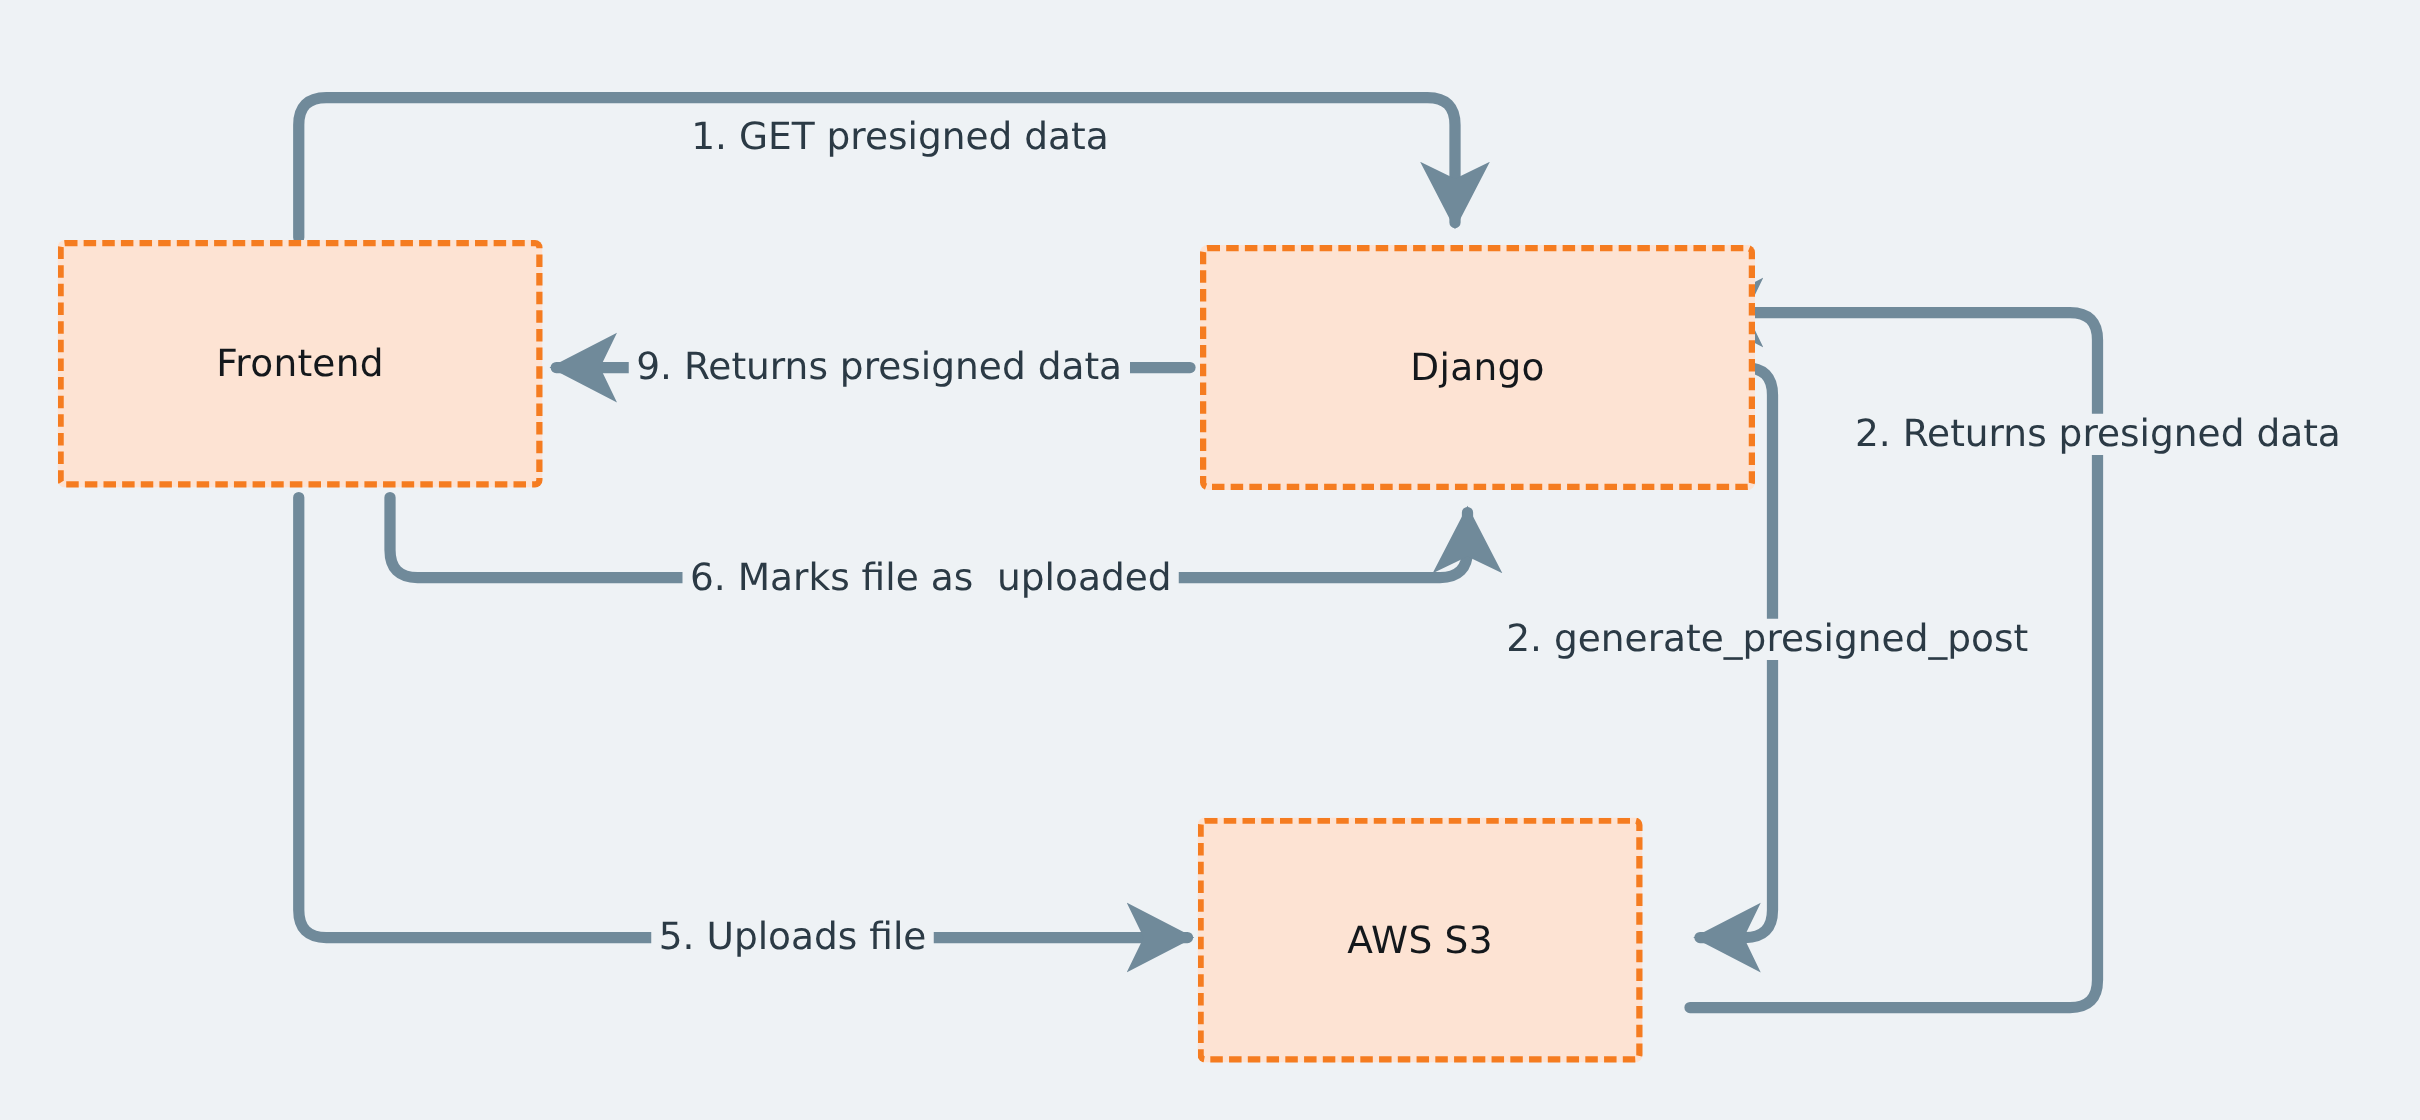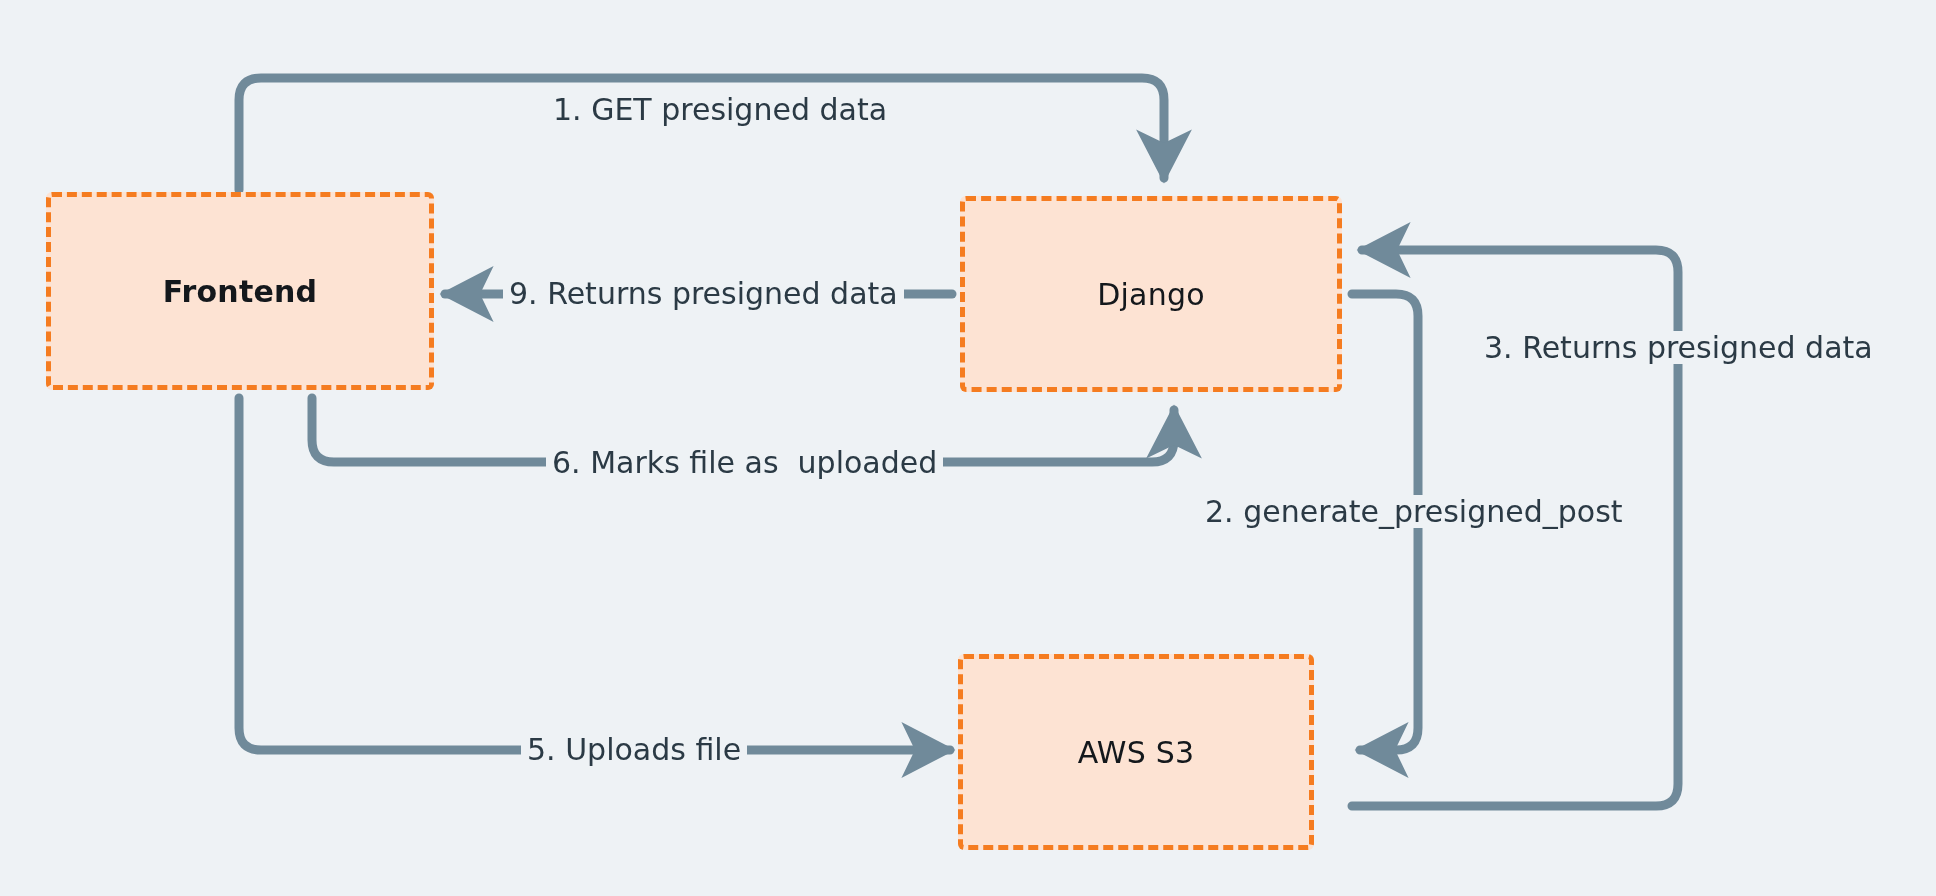--- a/index.html
+++ b/index.html
@@ -59,37 +59,37 @@
       <path d="M1352,294 L1396,294 Q1418,294 1418,316 L1418,728 Q1418,750 1396,750 L1360,750" marker-end="url(#ah)"></path>
 
       <path d="M1352,806 L1656,806 Q1678,806 1678,784 L1678,272 Q1678,250 1656,250 L1362,250" marker-end="url(#ah)"></path>
 
       <path d="M239,398 L239,728 Q239,750 261,750 L950,750" marker-end="url(#ah)"></path>
 
       <path d="M312,398 L312,440 Q312,462 334,462 L1152,462 Q1174,462 1174,440 L1174,410" marker-end="url(#ah)"></path>
     </g>
   </svg>
 
-  <div class="node" style="left:46px;top:192px;width:388px;height:198px;font-weight:bold;">
+  <div class="node" style="left:46px;top:192px;width:388px;height:198px;">
     <span class="node-label">Frontend</span>
   </div>
 
-  <div class="node" style="left:960px;top:196px;width:382px;height:196px;">
+  <div class="node" style="left:960px;top:196px;width:444px;height:196px;">
     <span class="node-label">Django</span>
   </div>
 
   <div class="node" style="left:958px;top:654px;width:356px;height:196px;">
     <span class="node-label">AWS S3</span>
   </div>
 
   <div class="edge-label" style="left:547px;top:60px;margin-top:33px;">1. GET presigned data</div>
 
   <div class="edge-label" style="left:503px;top:277px;">9. Returns presigned data</div>
 
   <div class="edge-label" style="left:503px;top:446px;margin-left:43px;">6. Marks file as  uploaded</div>
 
   <div class="edge-label" style="left:1199px;top:495px;">2. generate_presigned_post</div>
 
-  <div class="edge-label" style="left:1478px;top:331px;">3. Returns presigned data</div>
+  <div class="edge-label" style="left:1478px;top:331px;">2. Returns presigned data</div>
 
   <div class="edge-label" style="left:521px;top:733px;">5. Uploads file</div>
 
 </div>
 
 </body></html>

